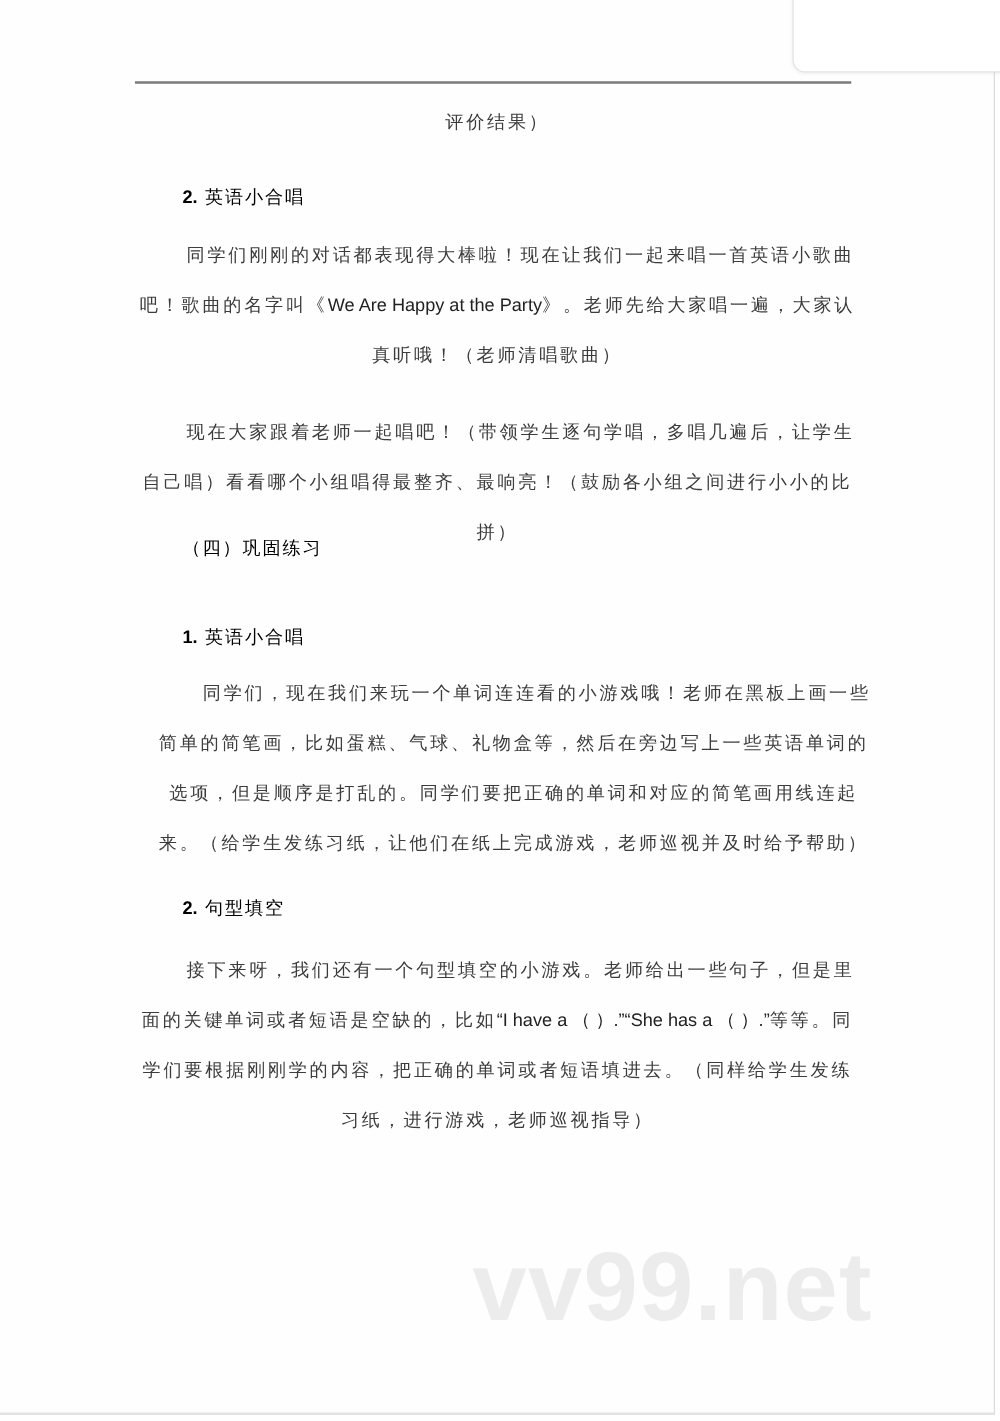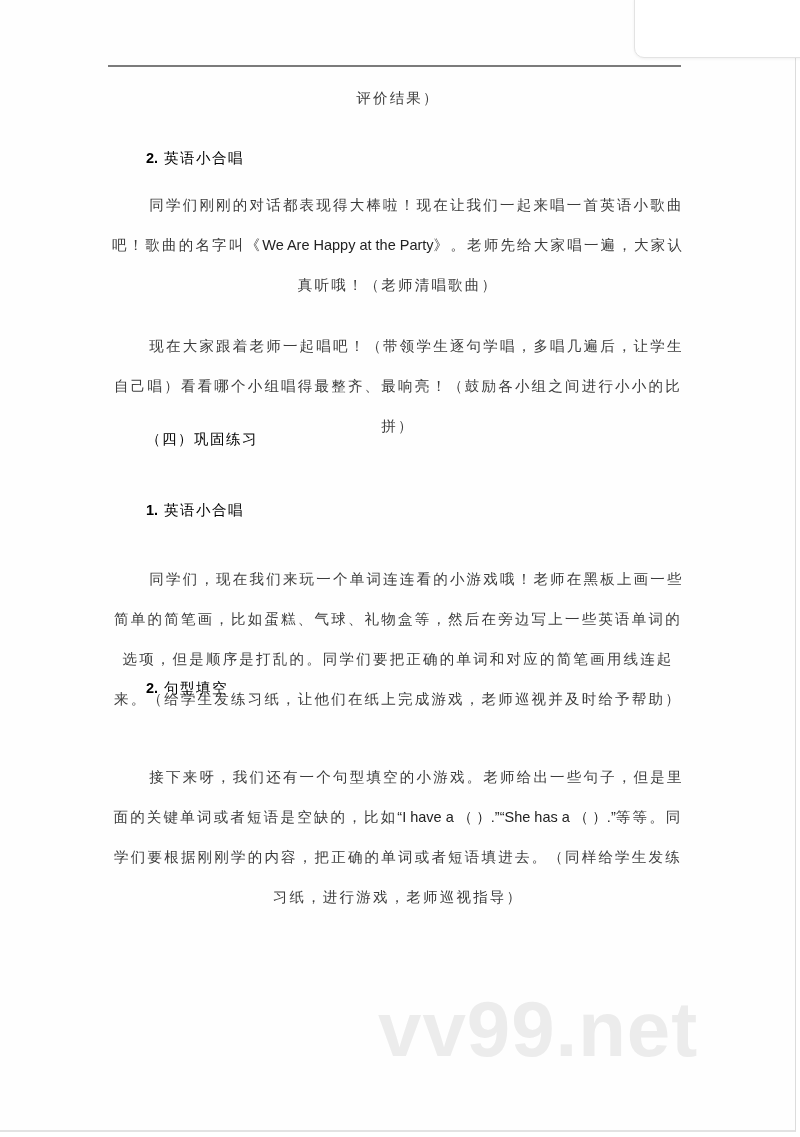--- a/index.html
+++ b/index.html
@@ -106,23 +106,23 @@
   <p class="para indent" style="top:326px;">现在大家跟着老师一起唱吧！（带领学生逐句学唱，多唱几遍后，让学生自己唱）看看哪个小组唱得最整齐、最响亮！（鼓励各小组之间进行小小的比拼）</p>
 
   <p class="para indent" style="top:185px;"><span>同学们刚刚的对话都表现得大棒啦！现在让我们一起来唱一首英语小歌曲吧！歌曲的名字叫《</span><span class="latin">We Are Happy at the Party</span><span>》。老师先给大家唱一遍，大家认真听哦！（老师清唱歌曲）</span></p>
 
   <div class="heading" style="left:146px; top:429px;">（四）巩固练习</div>
 
   <div class="heading" style="left:146px; top:500px;">
     <span class="num">1.</span><span>英语小合唱</span>
   </div>
 
-  <p class="para indent" style="top:559px;">同学们，现在我们来玩一个单词连连看的小游戏哦！老师在黑板上画一些简单的简笔画，比如蛋糕、气球、礼物盒等，然后在旁边写上一些英语单词的选项，但是顺序是打乱的。同学们要把正确的单词和对应的简笔画用线连起来。（给学生发练习纸，让他们在纸上完成游戏，老师巡视并及时给予帮助）</p>
+  <p class="para indent" style="top:535px;margin-left:13px;">同学们，现在我们来玩一个单词连连看的小游戏哦！老师在黑板上画一些简单的简笔画，比如蛋糕、气球、礼物盒等，然后在旁边写上一些英语单词的选项，但是顺序是打乱的。同学们要把正确的单词和对应的简笔画用线连起来。（给学生发练习纸，让他们在纸上完成游戏，老师巡视并及时给予帮助）</p>
 
-  <div class="heading" style="left:146px; top:678px;">
+  <div class="heading" style="left:146px; top:717px;">
     <span class="num">2.</span><span>句型填空</span>
   </div>
 
   <p class="para indent" style="top:757px;"><span>接下来呀，我们还有一个句型填空的小游戏。老师给出一些句子，但是里面的关键单词或者短语是空缺的，比如</span><span class="latin">“I have a （ ）.”</span><span class="latin">“She has a （ ）.”</span><span>等等。同学们要根据刚刚学的内容，把正确的单词或者短语填进去。（同样给学生发练习纸，进行游戏，老师巡视指导）</span></p>
 
 
   <div class="watermark">vv99.net</div>
 
 </div>
 

